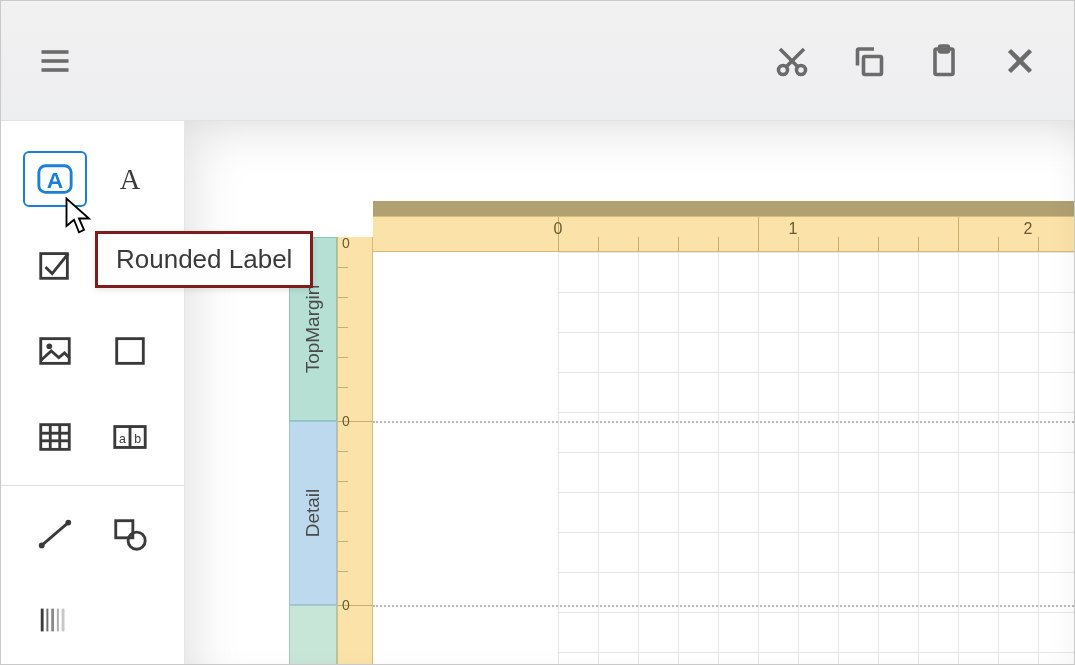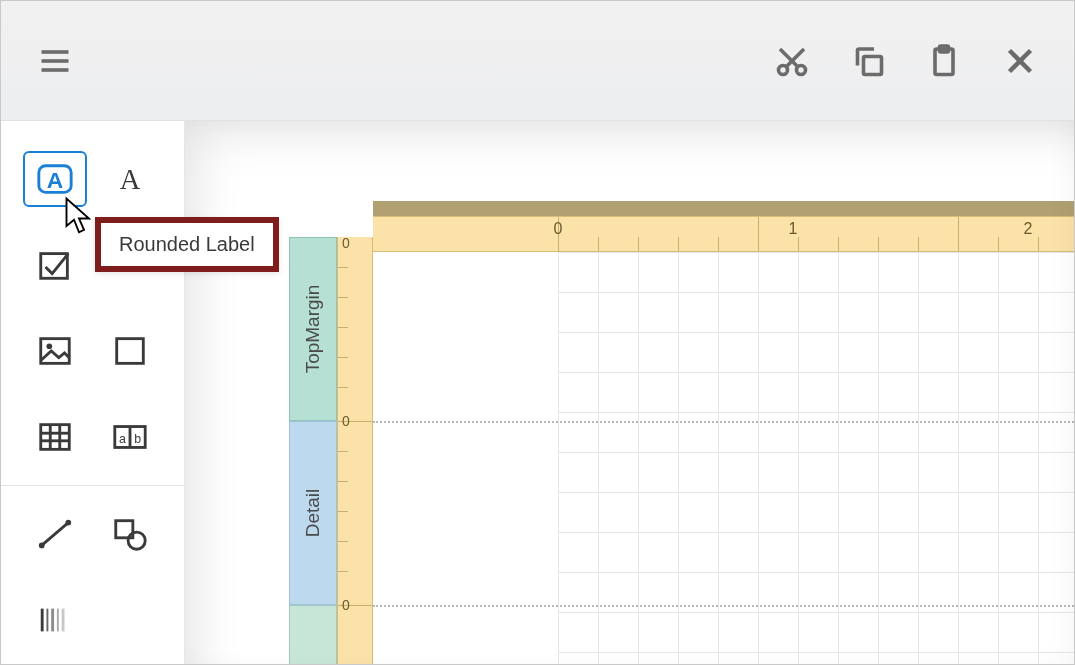--- a/index.html
+++ b/index.html
@@ -111,23 +111,23 @@
       linear-gradient(to bottom, #e4e4e4 1px, transparent 1px);
     background-size: 40px 40px;
     opacity:0.9;
   }
   .page .dotted {
     position:absolute; left:0; right:0; border-top:2px dotted #b9b9b9;
   }
 
   
   .tooltip {
-    position:absolute; left:94px; top:96px;
-    background:#fff; border:6px solid #7f1d1d; padding:10px 18px;
-    font-size:20px; color:#3a3a3a; box-shadow:0 2px 6px rgba(0,0,0,0.1);
+    position:absolute; left:94px; top:110px;
+    background:#fff; border:3px solid #7f1d1d; padding:10px 18px;
+    font-size:26px; color:#3a3a3a; box-shadow:0 2px 6px rgba(0,0,0,0.1);
     white-space:nowrap; z-index:30;
   }
 
   
   .cursor {
     position:absolute; left:62px; top:75px; z-index:40; pointer-events:none;
     width:32px; height:40px;
   }
 </style>
 </head>

